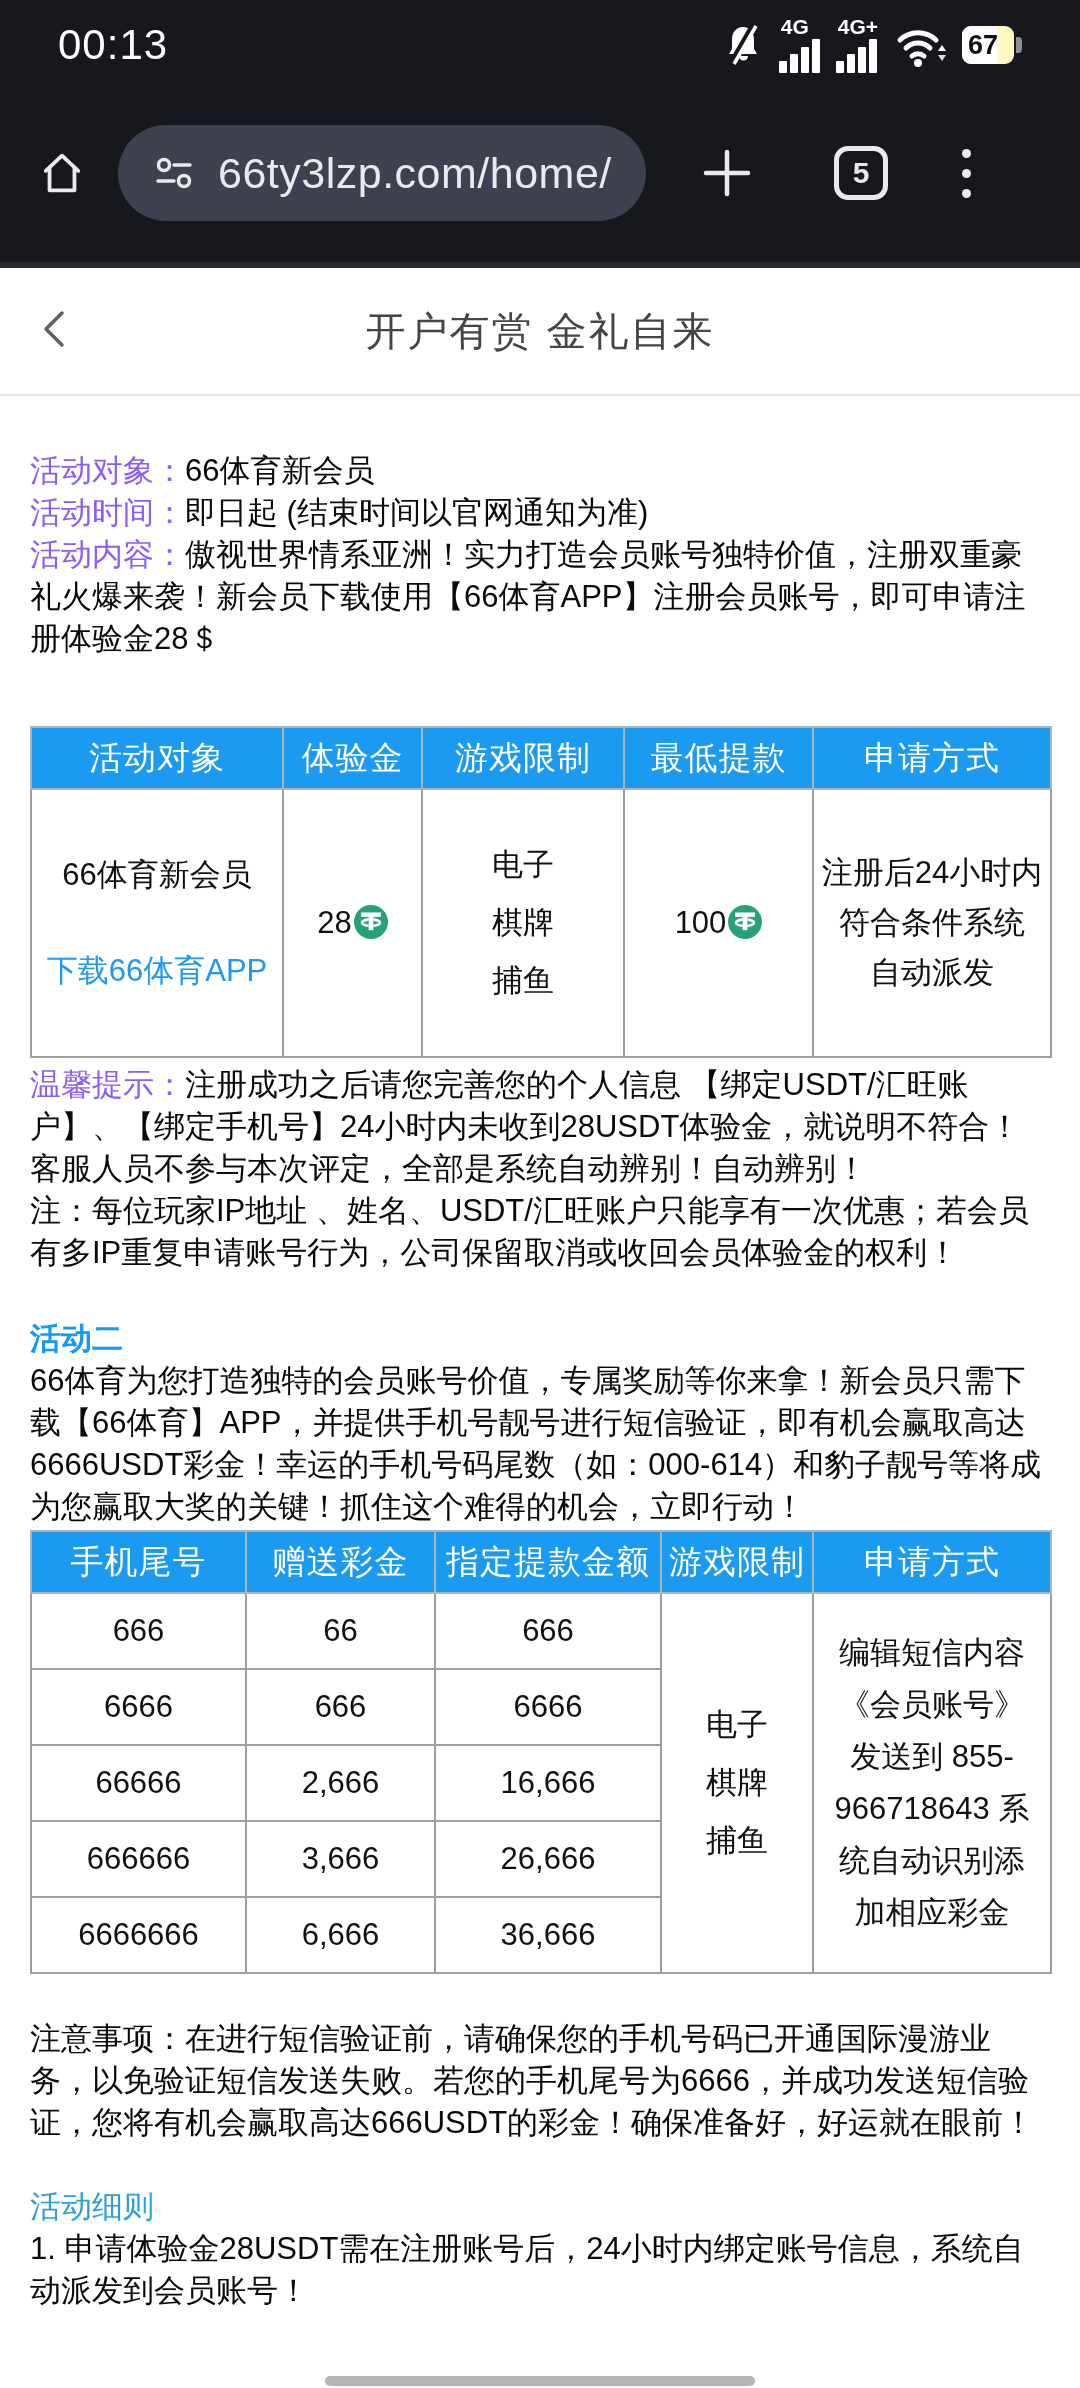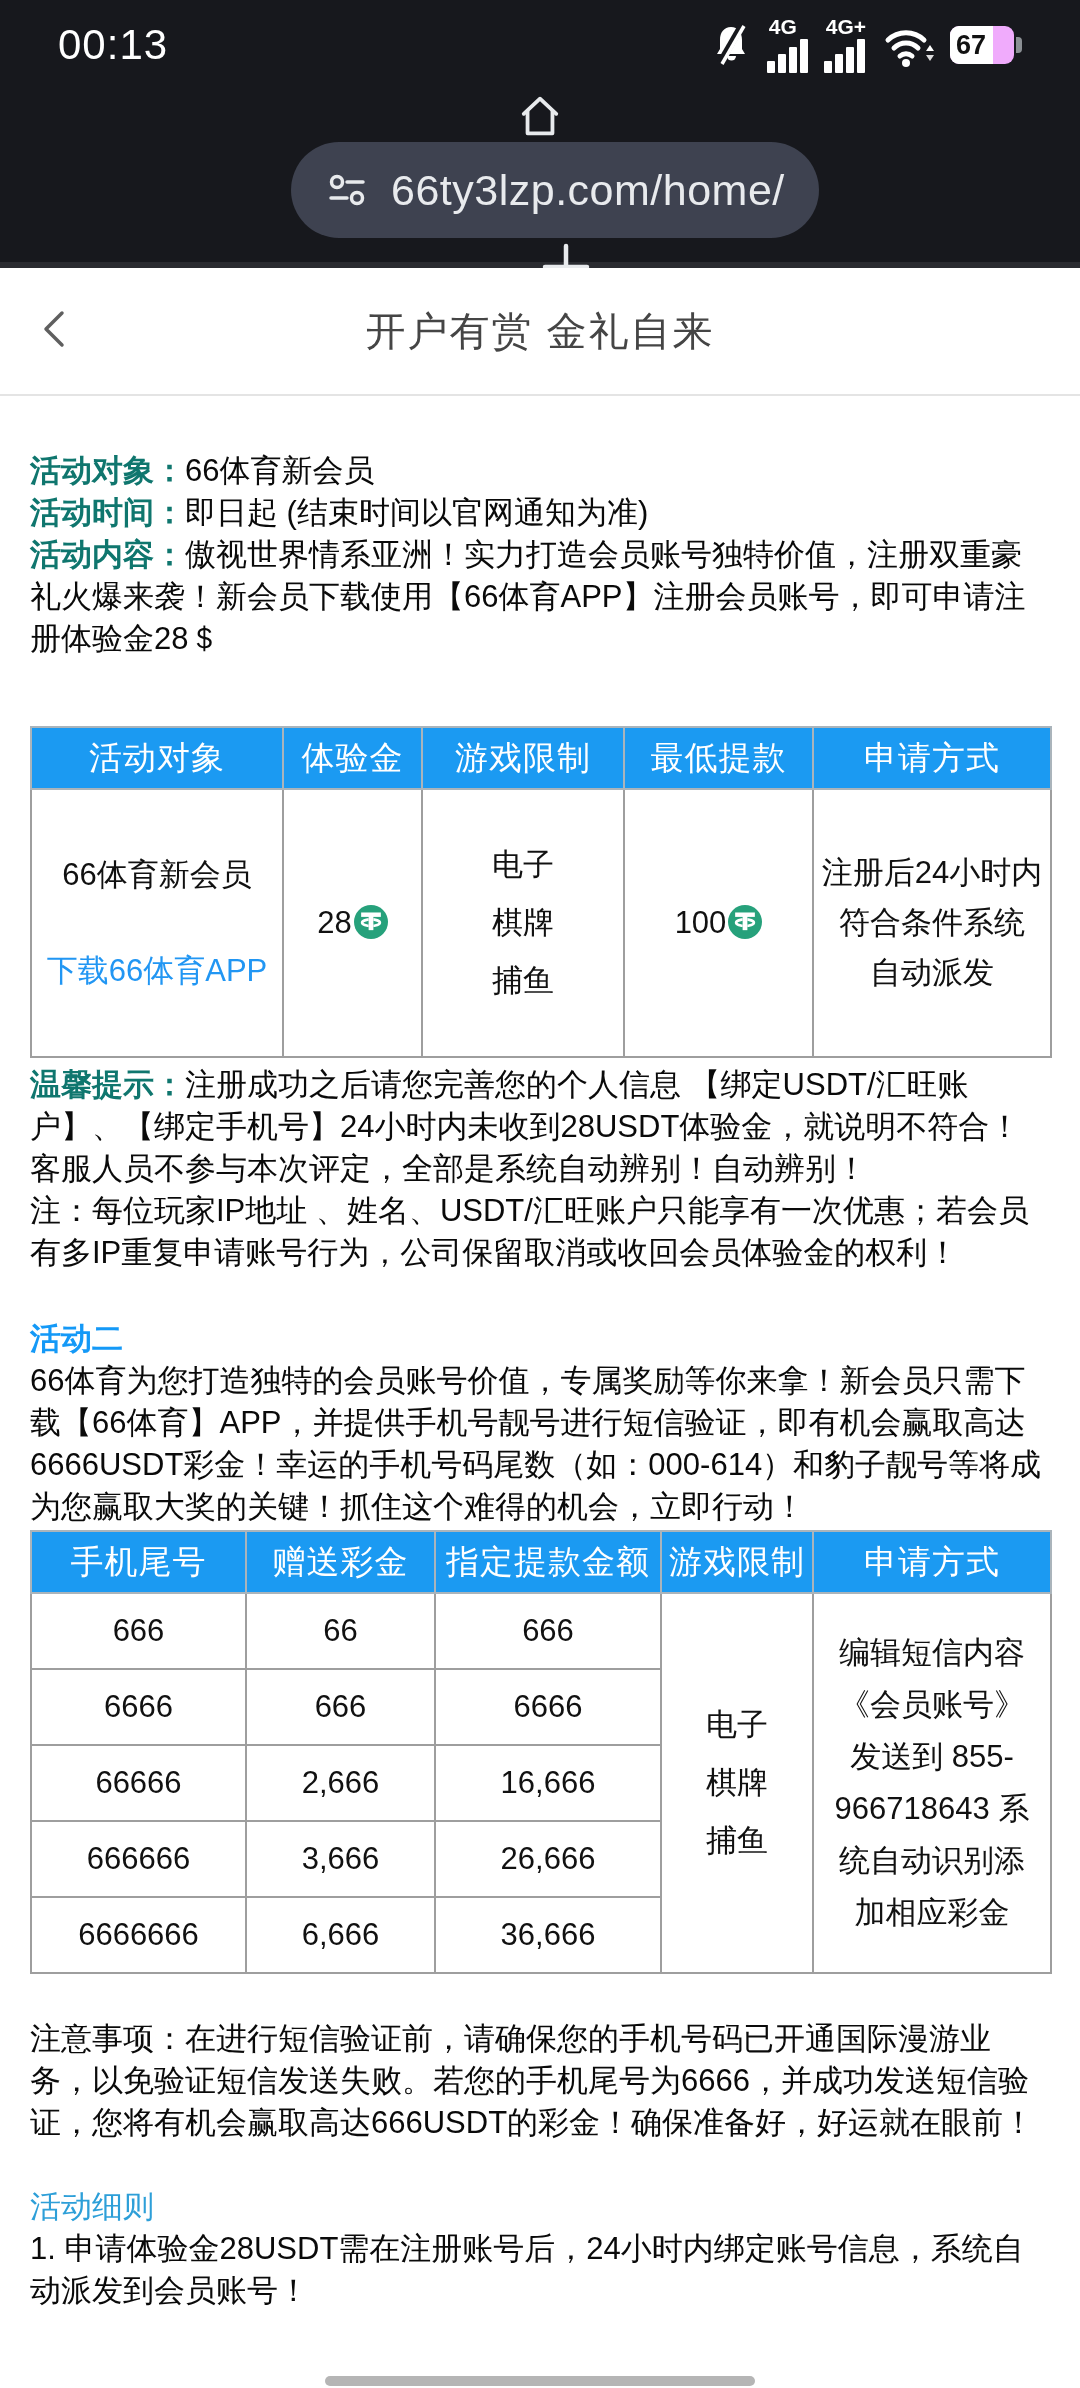--- a/index.html
+++ b/index.html
@@ -17,33 +17,33 @@
     padding:17px 58px;
   }
   .status-time { font-size:42px; font-weight:500; letter-spacing:1px; }
   .status-right { display:flex; align-items:center; gap:16px; }
   .sig { display:flex; flex-direction:column; align-items:flex-start; }
   .sig-label { font-size:21px; font-weight:700; line-height:20px; margin-left:2px; }
   .sig-bars { display:flex; align-items:flex-end; gap:3px; height:34px; margin-top:2px; }
   .sig-bars i { display:block; width:8px; background:#fff; border-radius:1px; }
   .battery { position:relative; display:flex; align-items:center; }
   .battery-body {
-    width:64px; height:38px; border-radius:9px; overflow:hidden;
-    background:#f0abfc; display:flex; position:relative;
+    width:52px; height:38px; border-radius:9px; overflow:hidden;
+    background:#fef9c3; display:flex; position:relative;
   }
   .battery-fill { position:absolute; left:0; top:0; bottom:0; width:67%; background:#fff; }
   .battery-num {
     position:relative; z-index:2; width:100%; text-align:left; padding-left:6px;
     font-size:27px; font-weight:700; color:#111; line-height:38px;
   }
   .battery-nub { width:6px; height:16px; background:#8b8f94; border-radius:0 4px 4px 0; margin-left:2px; }
   
   .toolbar {
     height:178px; background:#17181d; display:flex; align-items:center;
-    padding:0 36px 6px 36px; border-bottom:6px solid #2a2b30;flex-direction:column;
+    padding:0 36px 6px 36px; border-bottom:6px solid #2a2b30;
   }
   .tb-icon { flex:0 0 auto; display:flex; align-items:center; justify-content:center; }
   .url-pill {
     flex:0 0 auto; width:528px; height:96px; margin-left:30px;
     background:#3e4250; border-radius:48px;
     display:flex; align-items:center; padding:0 28px 0 34px; overflow:hidden;
   }
   .url-text {
     color:#e8eaed; font-size:43px; white-space:nowrap; overflow:hidden;
     margin-left:22px; letter-spacing:0.5px;
@@ -59,21 +59,21 @@
   .page-header {
     height:128px; background:#fff; position:relative;
     display:flex; align-items:center; justify-content:center;
     border-bottom:2px solid #e4e4e4;
   }
   .back-btn { position:absolute; left:34px; top:50%; transform:translateY(-50%); }
   .page-title { font-size:40px; color:#454545; letter-spacing:2px; }
   
   .content { padding:0 30px; }
   .content p { font-size:31px; line-height:42px; color:#0a0a0a; }
-  .lbl { color:#0f766e; font-weight:700; }
+  .lbl { color:#8b5cf6; font-weight:400; }
   .intro { margin-top:54px; }
   .blue-link { color:#2196f3; }
   
   table { border-collapse:collapse; table-layout:fixed; width:1020px; }
   th, td { border:2px solid #9e9e9e; text-align:center; vertical-align:middle; }
   th {
     background:#1b9af2; color:#ffffff; font-weight:400;
     font-size:33px; height:62px; letter-spacing:1px;
     border-color:#aab4bb;
   }

